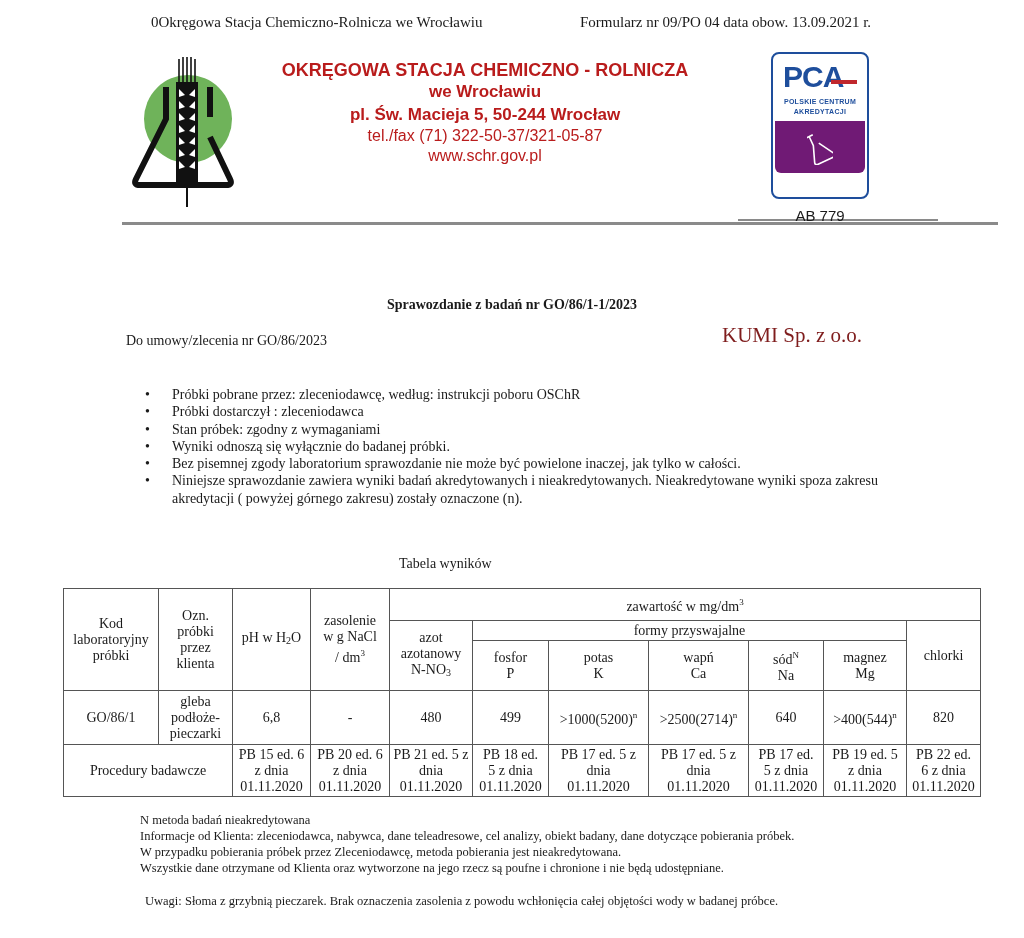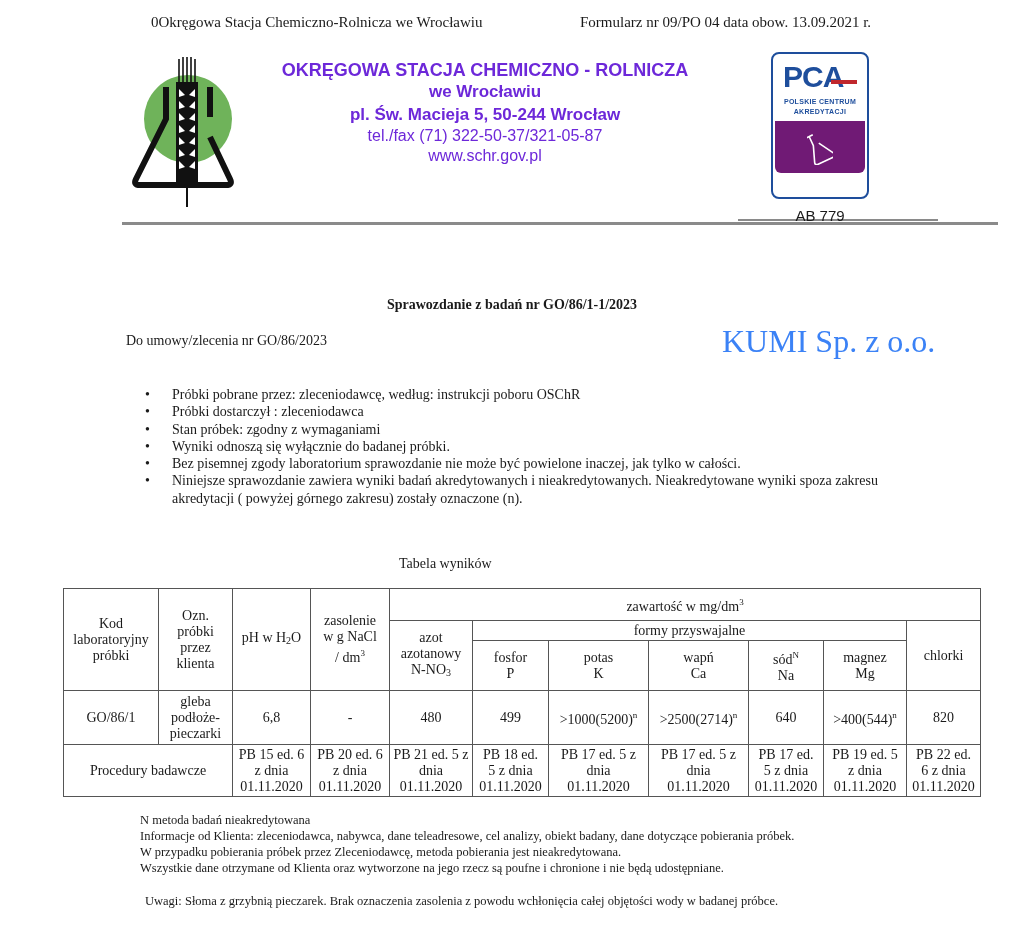--- a/index.html
+++ b/index.html
@@ -2,39 +2,39 @@
 <html><head>
 <meta charset="utf-8">
 <style>
   html, body { margin: 0; padding: 0; }
   body {
     width: 1024px; height: 938px; background: #ffffff; position: relative; overflow: hidden;
     font-family: "Liberation Serif", serif; color: #1a1a1a;
   }
   .abs { position: absolute; }
   .topline { top: 14px; font-size: 15px; white-space: nowrap; margin-left: 24px; }
-  .hdr-sans { font-family: "Liberation Sans", sans-serif; color: #6d28d9; text-align: center; }
+  .hdr-sans { font-family: "Liberation Sans", sans-serif; color: #b91c1c; text-align: center; }
   .hdr-title { left: 250px; top: 60px; width: 470px; font-size: 18px; font-weight: bold; white-space: nowrap; }
   .hdr-line { left: 250px; width: 470px; white-space: nowrap; }
   .rule { background: #8a8a8a; height: 3px; }
   .pca-box {
     left: 771px; top: 52px; width: 94px; height: 143px; border: 2px solid #1e4e9c; border-radius: 8px;
     background: #fff; overflow: hidden;
   }
   .pca-logo { position: absolute; left: 10px; top: 6px; font-family: "Liberation Sans", sans-serif; font-weight: 900;
     font-size: 30px; color: #1e4e9c; letter-spacing: -1px; }
   .pca-small { position: absolute; left: 0; width: 94px; text-align: center; font-family: "Liberation Sans", sans-serif;
     font-weight: bold; font-size: 7px; color: #1e4e9c; letter-spacing: 0.3px; }
   .pca-blue { position: absolute; left: 2px; top: 67px; width: 90px; height: 52px; background: #701a75; border-radius: 0 0 6px 6px; }
   .pca-badania { position: absolute; left: 0; width: 90px; top: 55px; text-align: center; font-family: "Liberation Sans", sans-serif;
     font-weight: bold; font-size: 9px; color: #fff; }
   .ab { left: 771px; top: 207px; width: 98px; text-align: center; font-family: "Liberation Sans", sans-serif; font-size: 15px; }
   .report-title { left: 0; width: 1024px; top: 297px; text-align: center; font-size: 14px; font-weight: bold; }
   .contract { left: 126px; top: 333px; font-size: 14px; }
-  .client { left: 722px; top: 323px; font-size: 32px; color: #3b82f6; white-space: nowrap; }
+  .client { left: 722px; top: 323px; font-size: 21px; color: #7f1d1d; white-space: nowrap; }
   .bullets { left: 145px; top: 386px; width: 780px; font-size: 14px; line-height: 17.3px; margin: 0; padding: 0; list-style: none; }
   .bullets li { position: relative; padding-left: 27px; }
   .bullets li::before { content: "•"; position: absolute; left: 0; top: 0; font-size: 14px; }
   .tab-caption { left: 399px; top: 556px; font-size: 14px; }
   table.res {
     position: absolute; left: 63px; top: 588px; border-collapse: collapse; font-size: 14px; text-align: center;
   }
   table.res td { border: 1.5px solid #555; padding: 0 2px; vertical-align: middle; line-height: 16px; }
   .sub { font-size: 10px; vertical-align: -2px; }
   .sup { font-size: 9px; vertical-align: 6px; }

